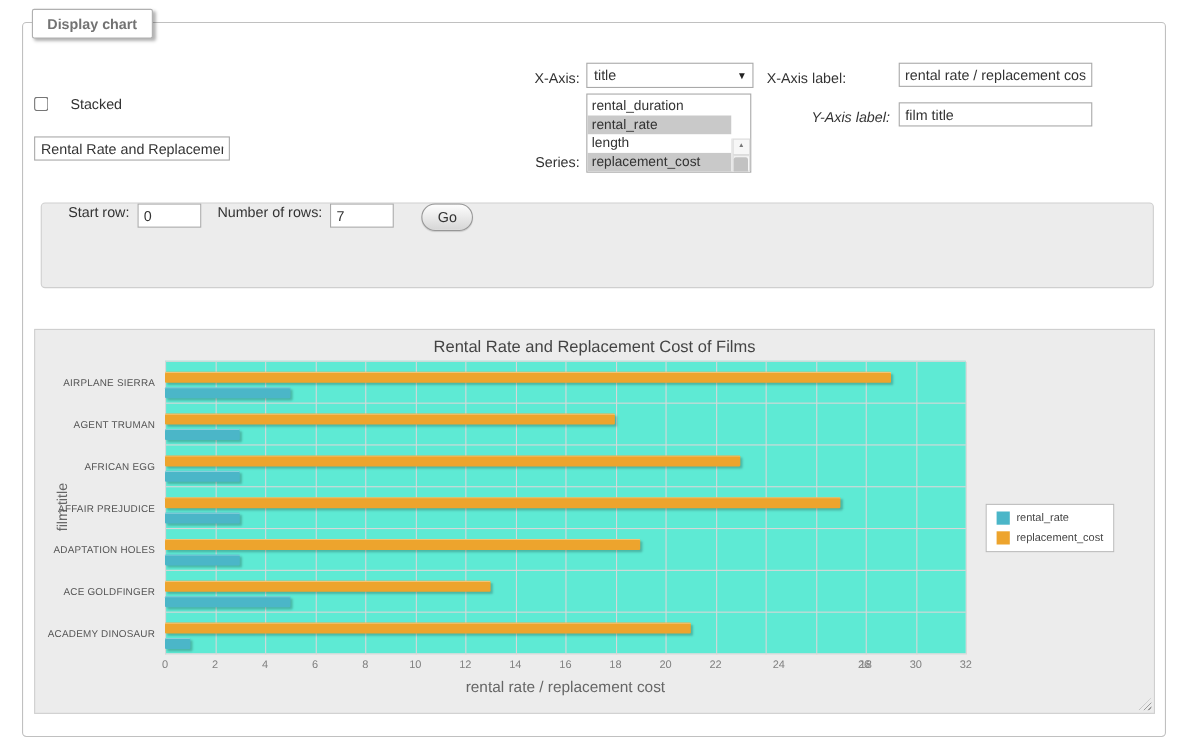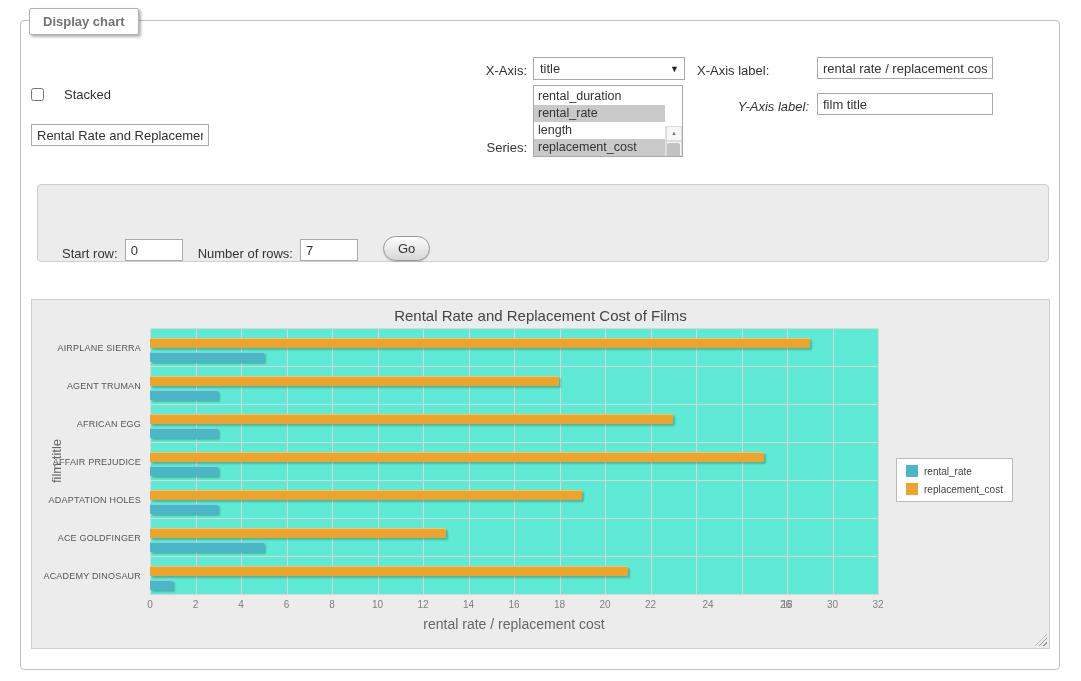--- a/index.html
+++ b/index.html
@@ -56,21 +56,21 @@
   .sb-track { flex:1; position:relative; }
   .sb-thumb { position:absolute; left:1px; top:2px; width:13px; height:22px; background:#c2c2c2; border-radius:2px; }
   .xfield-label { position:absolute; left:676px; top:42px; width:112px; text-align:left; }
   .xfield-input { position:absolute; left:796px; top:36px; width:176px; }
   .yfield-label { position:absolute; left:676px; top:78px; width:112px; text-align:right;font-style:italic; }
   .yfield-input { position:absolute; left:796px; top:72px; width:176px; }
   
   .rows-panel {
     position:absolute; left:16px; top:163px; width:1012px; height:78px;
     background:#ececec; border:1px solid #cfcfcf; border-radius:4px;
-    display:flex; align-items:flex-end; padding-left:24px; gap:7px;
+    display:flex; align-items:flex-start; padding-left:24px; gap:7px;
   }
   .rows-panel input.text { width:58px; }
   .num-rows-label { margin-left:8px; }
   .go-button {
     margin-left:18px; padding:4px 14px; border:1px solid #979797; border-radius:14px;
     background:linear-gradient(180deg,#fdfdfd,#d6d6d6); font-size:13px; color:#333;
     box-shadow:0 1px 1px rgba(0,0,0,0.15); cursor:pointer;
     font-family:"Liberation Sans", sans-serif;
   }
   

